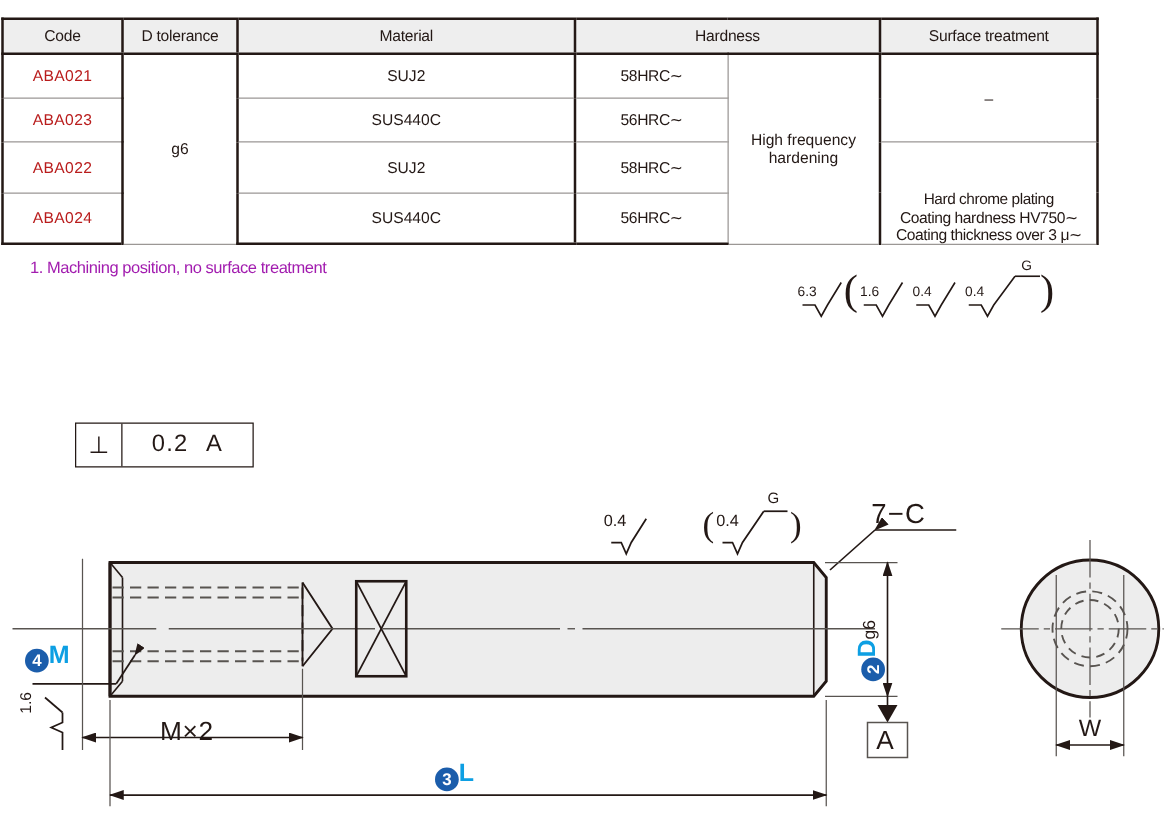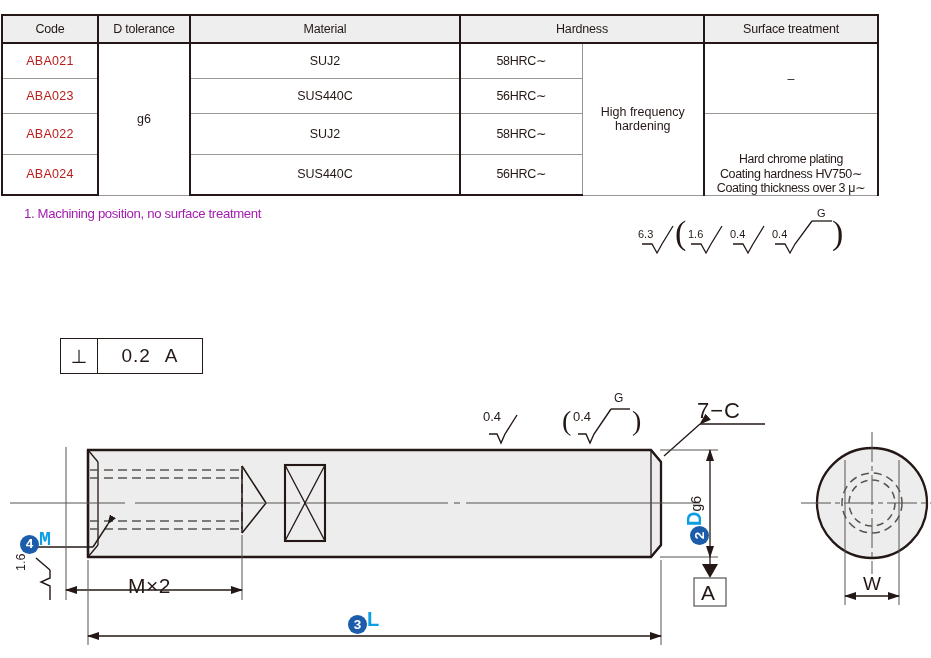--- a/index.html
+++ b/index.html
@@ -272,21 +272,21 @@
 
 <span class="lbl" style="left:483px;top:409px;font-size:13px;">0.4</span>
 
 <span class="lbl" style="left:562px;top:405px;font-size:28px;font-family:'Liberation Serif',serif;">(</span>
 <span class="lbl" style="left:573px;top:409px;font-size:13px;">0.4</span>
 <span class="lbl" style="left:614px;top:391px;font-size:12px;">G</span>
 <span class="lbl" style="left:632px;top:405px;font-size:28px;font-family:'Liberation Serif',serif;">)</span>
 
 <span class="lbl lbl-num" style="left:697px;top:398px;font-size:22px;letter-spacing:1px;">7−C</span>
 
-<span class="lbl" style="left:20px;top:528px;font-family:Liberation Mono, monospace;">
+<span class="lbl" style="left:20px;top:513px;">
   <span class="blue-badge">4</span><span class="blue-txt">M</span>
 </span>
 
 <span class="lbl" style="left:128px;top:574px;font-size:21px;letter-spacing:.5px;">M×2</span>
 
 <span class="lbl" style="left:14px;top:571px;font-size:12.5px;transform:rotate(-90deg);transform-origin:left top;">1.6</span>
 
 <span class="lbl" style="left:683px;top:545px;transform:rotate(-90deg);transform-origin:left top;white-space:nowrap;">
   <span class="blue-badge">2</span><span class="blue-txt">D</span><span style="font-size:14px;color:#231815;">g6</span>
 </span>

